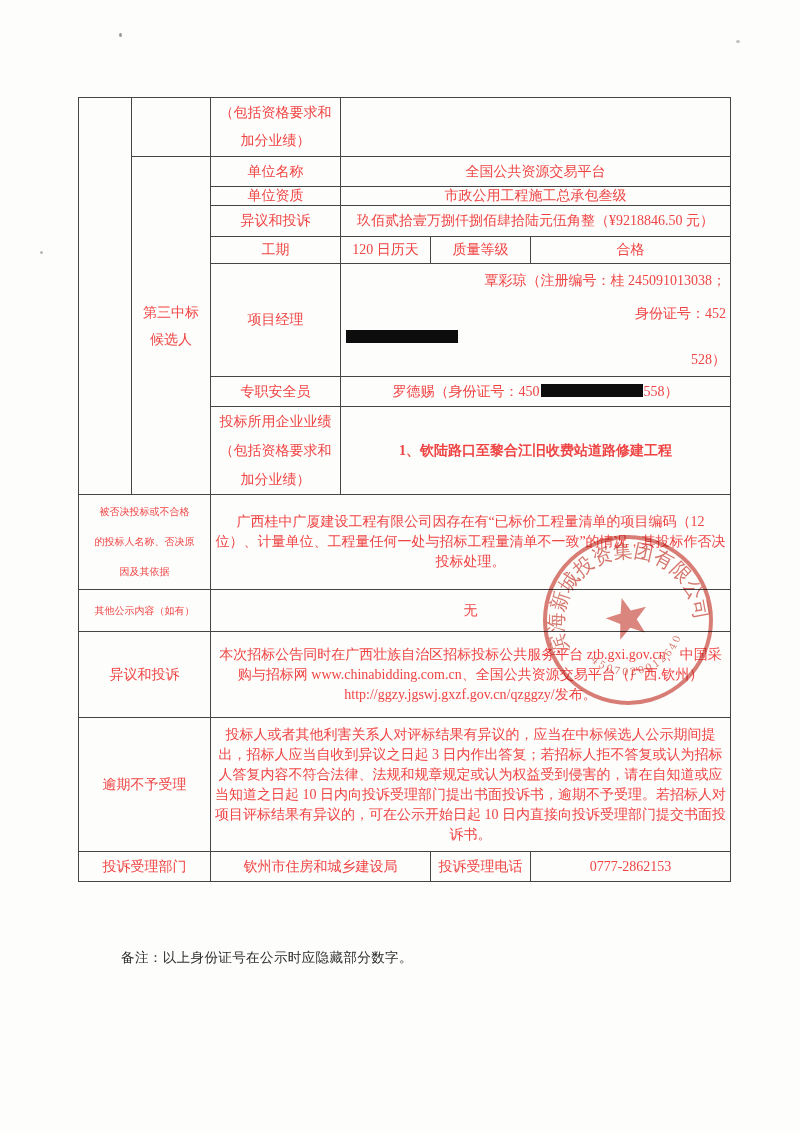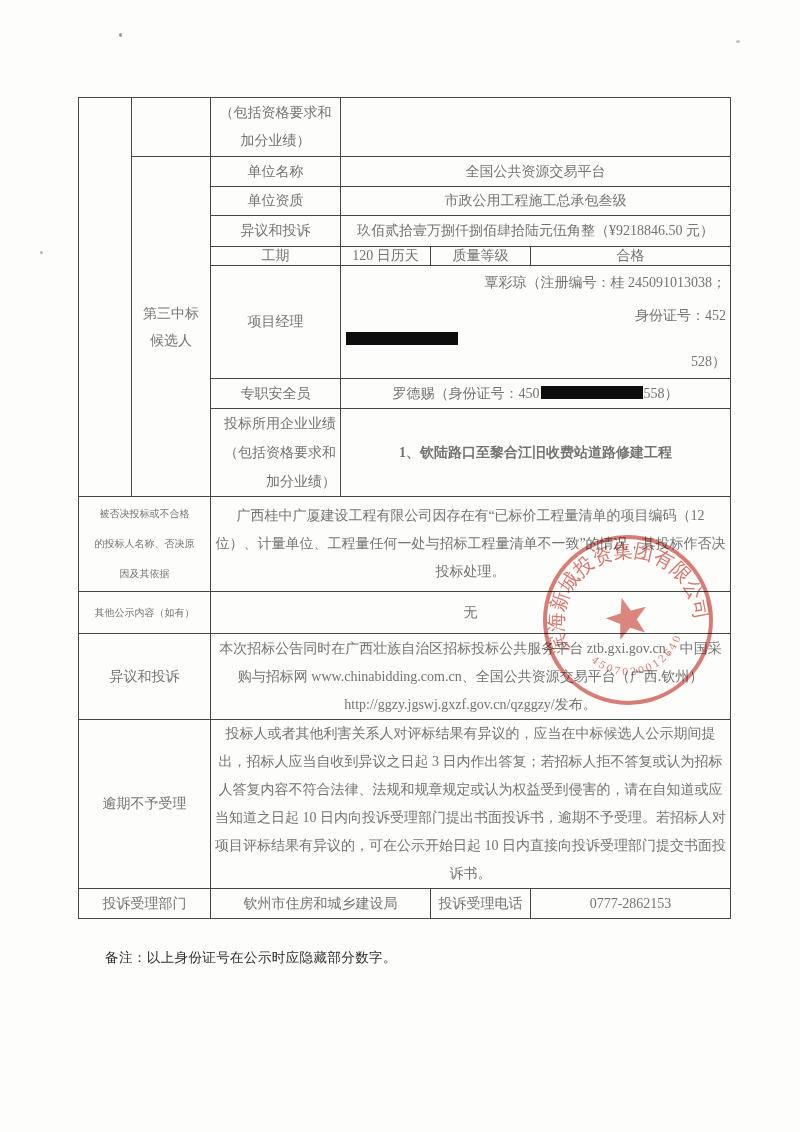--- a/index.html
+++ b/index.html
@@ -7,52 +7,52 @@
     width:800px;height:1132px;position:relative;overflow:hidden;
     background:#fdfdfb;
     font-family:"Liberation Serif","DejaVu Serif",serif;
     color:#2b2b2b;
   }
   .page{position:absolute;inset:0;}
   
   table.doc{
     position:absolute;left:78px;top:97px;width:652px;
     border-collapse:collapse;table-layout:fixed;
-    font-size:14px;color:#737373;
+    font-size:14px;color:#ef4444;
   }
   table.doc td{
     border:1px solid #454545;
     vertical-align:middle;text-align:center;
     padding:0 4px;overflow:hidden;
   }
   table.doc{border:1.6px solid #3c3c3c;}
   td.para{
     text-align:justify;text-justify:inter-ideograph;
-    padding:4px 7px;line-height:28px;
+    padding:4px 7px;line-height:20px;
   }
   td.left{text-align:left;padding-left:8px;font-weight:bold;}
   .lbl-sm{font-size:10px;}
   .stack span{display:block;}
   .lh27 span{line-height:27px;}
   .lh28 span{line-height:28px;}
-  .lh29 span{line-height:29px;text-align:right;}
+  .lh29 span{line-height:29px;}
   .lh30 span{line-height:30px;}
   .pm-lines span{display:block;line-height:33px;text-align:right;}
   .redact{
     display:inline-block;background:#0d0d0d;height:13px;
     vertical-align:-1px;margin:0 1px;
   }
   .redact-pm{width:112px;}
   .redact-so{width:102px;}
   .media-cell{line-height:29px;}
   .objection-cell{line-height:22.4px;padding-top:5px;padding-bottom:5px;}
   .rejected-cell{line-height:30px;}
   
   .copies-note{position:absolute;left:120px;top:854px;font-size:14.5px;letter-spacing:.4px;}
-  .remark-note{position:absolute;left:105px;top:949px;font-size:13.5px;letter-spacing:.4px;}
+  .remark-note{position:absolute;left:121px;top:949px;font-size:13.5px;letter-spacing:.4px;}
   
   .stamp{
     position:absolute;left:532px;top:524px;width:192px;height:192px;
     mix-blend-mode:multiply;opacity:.82;pointer-events:none;
     transform:rotate(-16deg);
   }
   
   .speck{position:absolute;background:#9a9a94;border-radius:50%;}
   .speck.s1{left:119px;top:33px;width:3px;height:4px;}
   .speck.s2{left:736px;top:40px;width:4px;height:3px;opacity:.6;}
@@ -86,31 +86,31 @@
 
     <tr style="height:30px">
       <td rowspan="7" class="stack lh27">
         <span>第三中标</span>
         <span>候选人</span>
       </td>
       <td>单位名称</td>
       <td colspan="3">全国公共资源交易平台</td>
     </tr>
 
-    <tr style="height:29px">
+    <tr style="height:19px">
       <td>单位资质</td>
       <td colspan="3">市政公用工程施工总承包叁级</td>
     </tr>
 
     <tr style="height:31px">
       <td>异议和投诉</td>
       <td colspan="3">玖佰贰拾壹万捌仟捌佰肆拾陆元伍角整（¥9218846.50 元）</td>
     </tr>
 
-    <tr style="height:19px">
+    <tr style="height:27px">
       <td>工期</td>
       <td>120 日历天</td>
       <td>质量等级</td>
       <td>合格</td>
     </tr>
 
     <tr style="height:64px">
       <td>项目经理</td>
       <td colspan="3" class="pm-lines">
         <span>覃彩琼（注册编号：桂 245091013038；</span>

